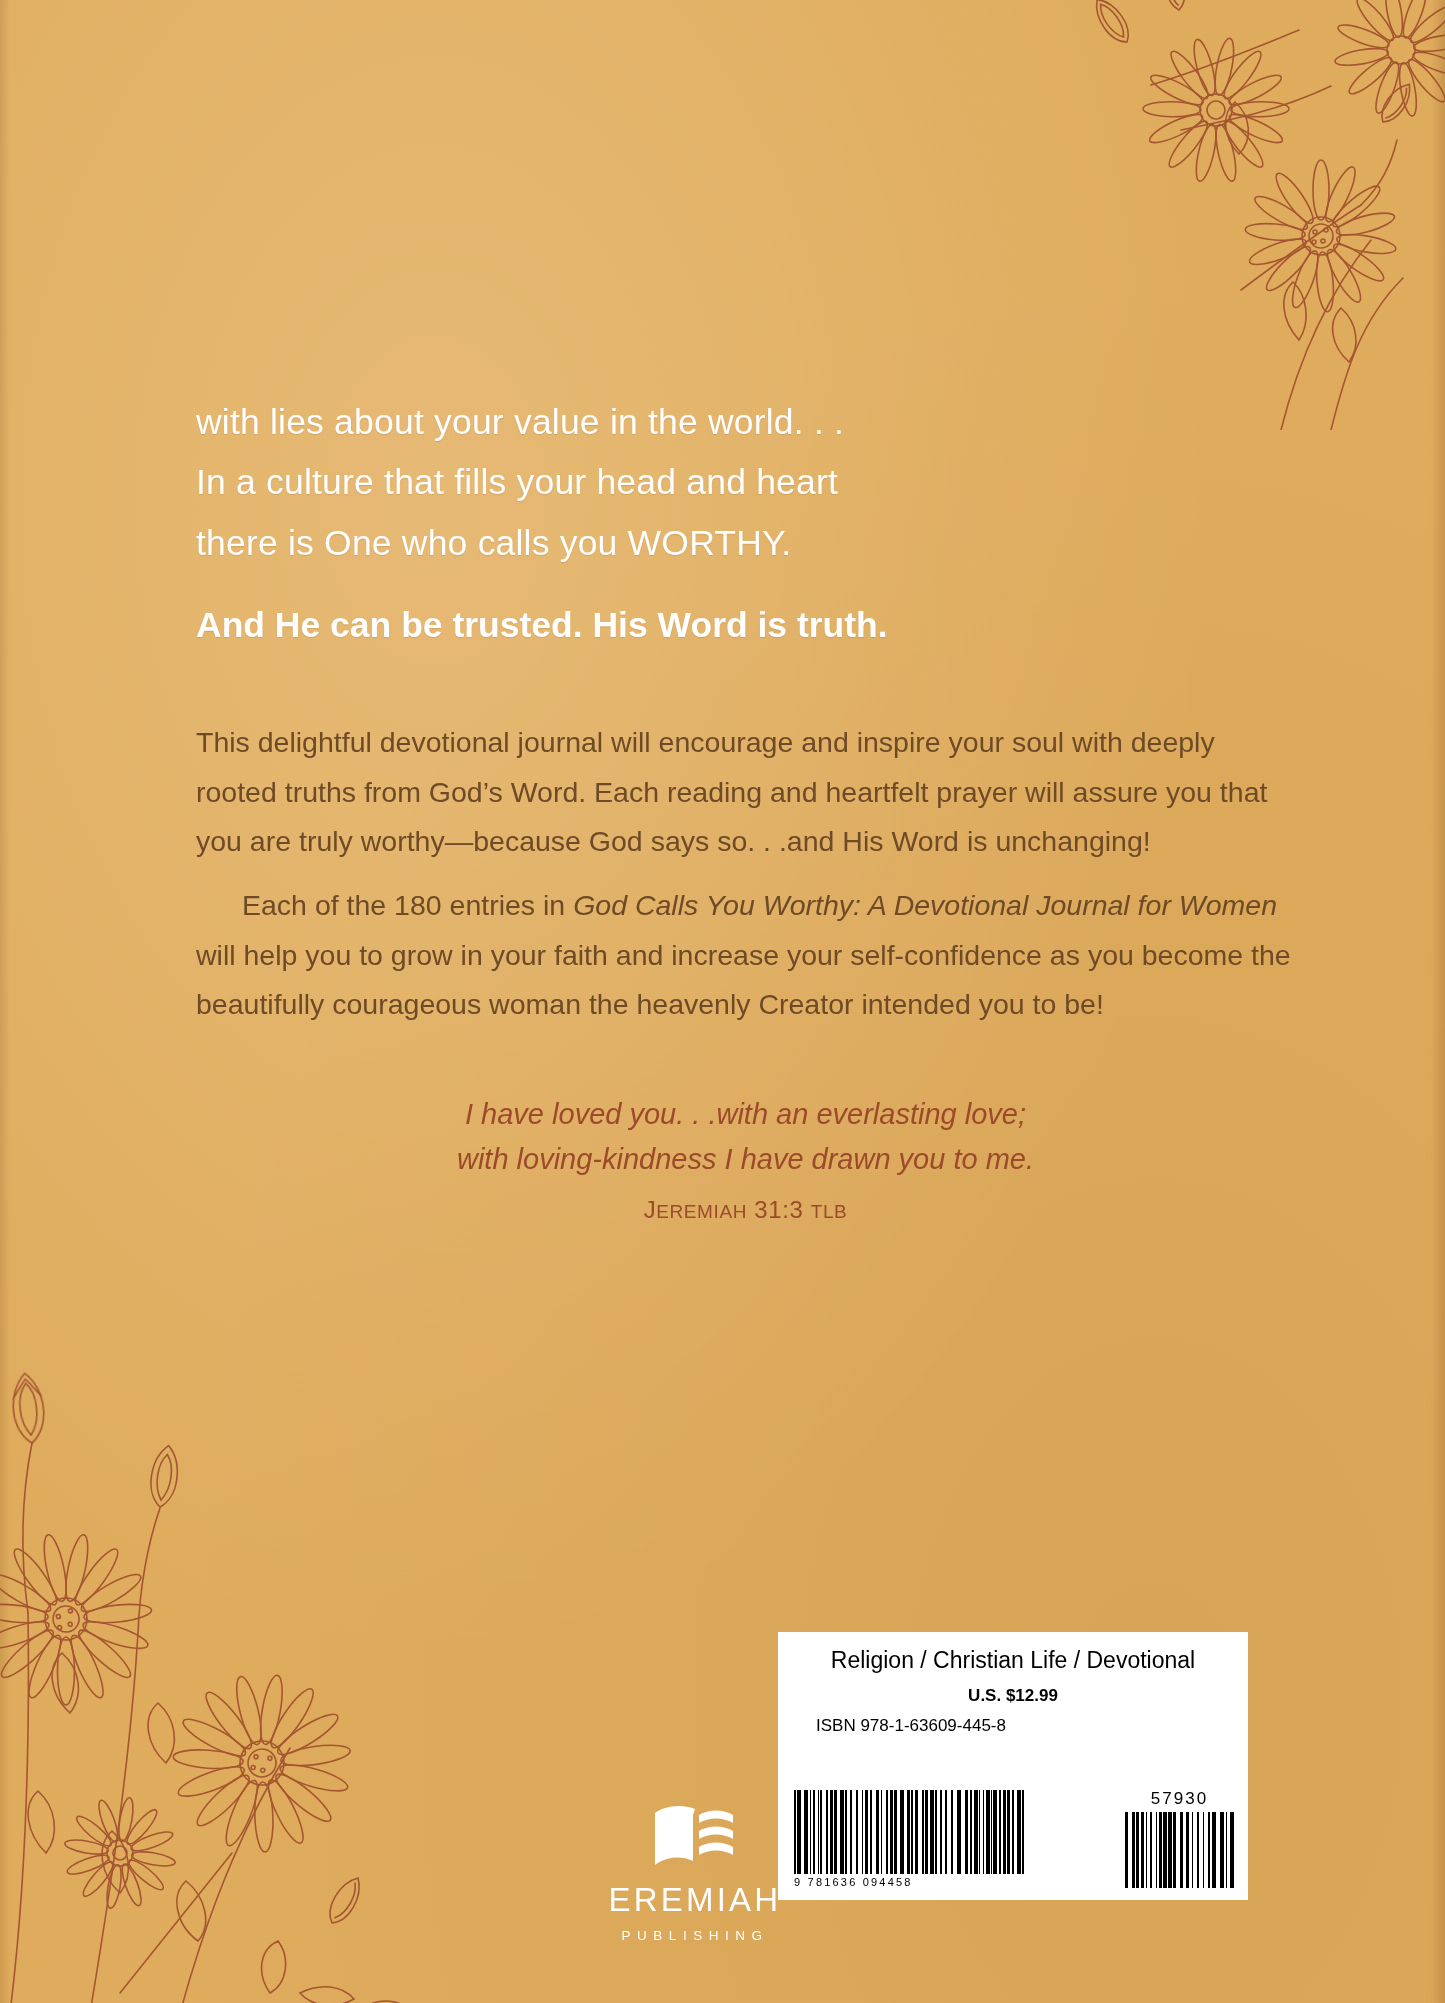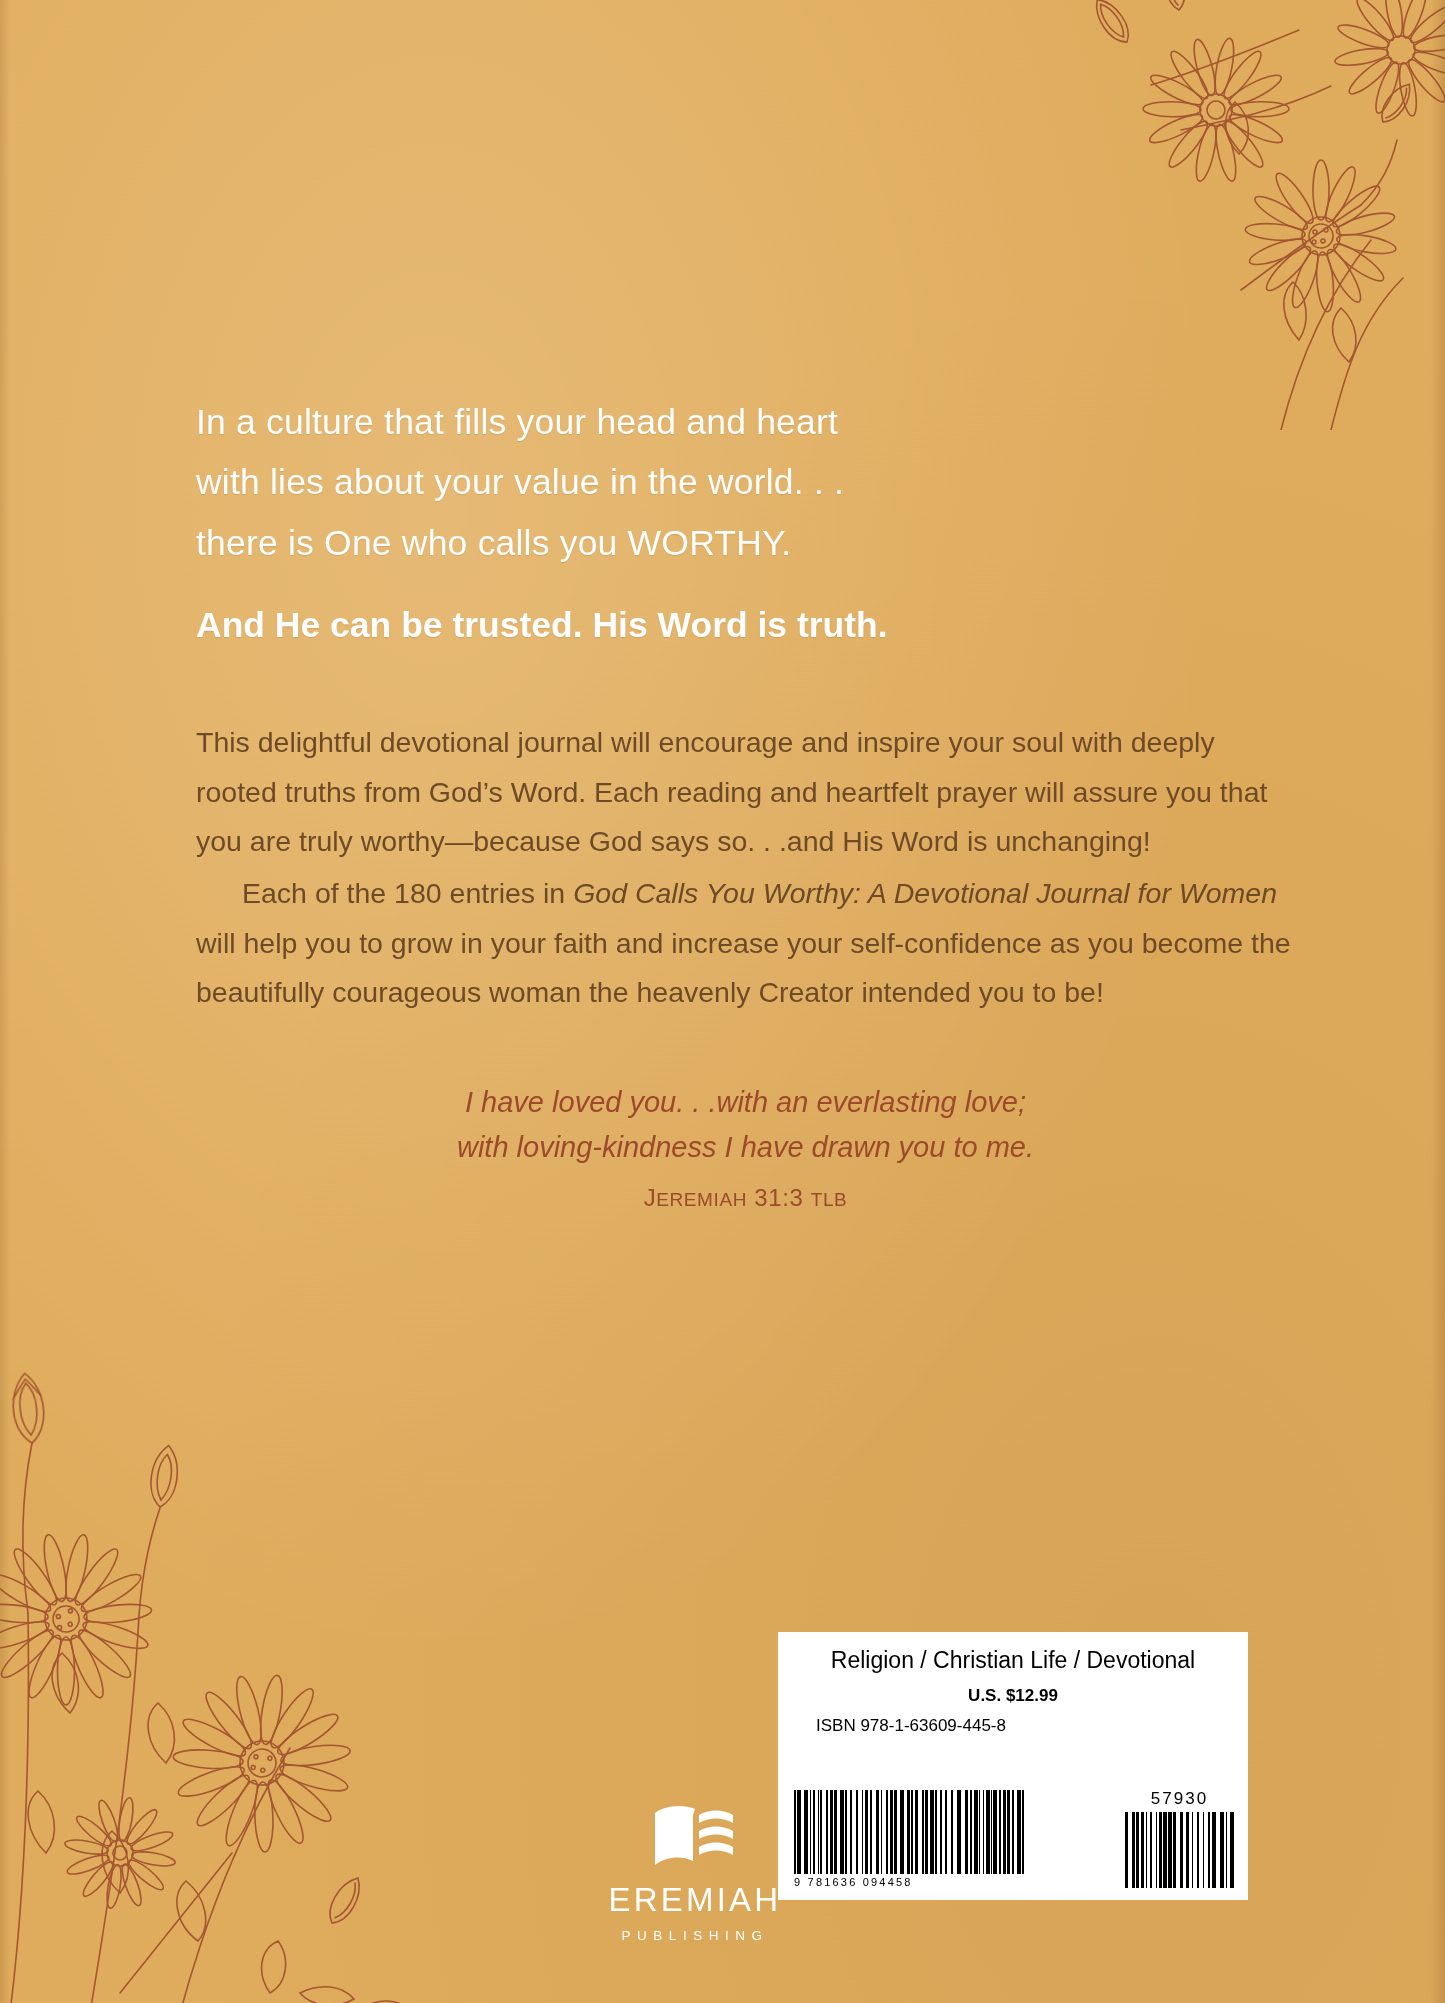--- a/index.html
+++ b/index.html
@@ -90,21 +90,21 @@
   }
 
   #body-copy {
     margin-top: 66px;
     color: #6e4a26;
     font-size: 28.5px;
     line-height: 1.74;
     font-family: "Liberation Sans", sans-serif;
   }
   #body-copy p { margin: 0; }
-  #body-copy .indent { text-indent: 46px; margin-top: 2px; }
+  #body-copy .indent { text-indent: 46px; margin-top: 14px; }
   #body-copy em { font-style: italic; }
 
   #scripture {
     margin-top: 62px;
     text-align: center;
     color: #9c4a2a;
   }
   #scripture .quote {
     font-style: italic;
     font-size: 29px;
@@ -403,22 +403,22 @@
       </g>
 
       <path d="M330 700 C 350 690, 372 692, 384 706 C 366 716, 342 714, 330 700 Z"></path>
       <path d="M392 716 C 408 704, 430 706, 440 718"></path>
     </g>
   </svg>
 
   <div class="content">
 
     <div id="headline">
+      <div>with lies about your value in the world. . .</div>
       <div>In a culture that fills your head and heart</div>
-      <div>with lies about your value in the world. . .</div>
       <div class="l3">there is One who calls you WORTHY.</div>
     </div>
 
     <div id="headline-bold">And He can be trusted. His Word is truth.</div>
 
     <div id="body-copy">
       <p>This delightful devotional journal will encourage and inspire your soul with deeply rooted truths from God’s Word. Each reading and heartfelt prayer will assure you that you are truly worthy—because God says so. . .and His Word is unchanging!</p>
       <p class="indent"><span>Each of the 180 entries in </span><em>God Calls You Worthy: A Devotional Journal for Women</em><span> will help you to grow in your faith and increase your self-confidence as you become the beautifully courageous woman the heavenly Creator intended you to be!</span></p>
     </div>
 

